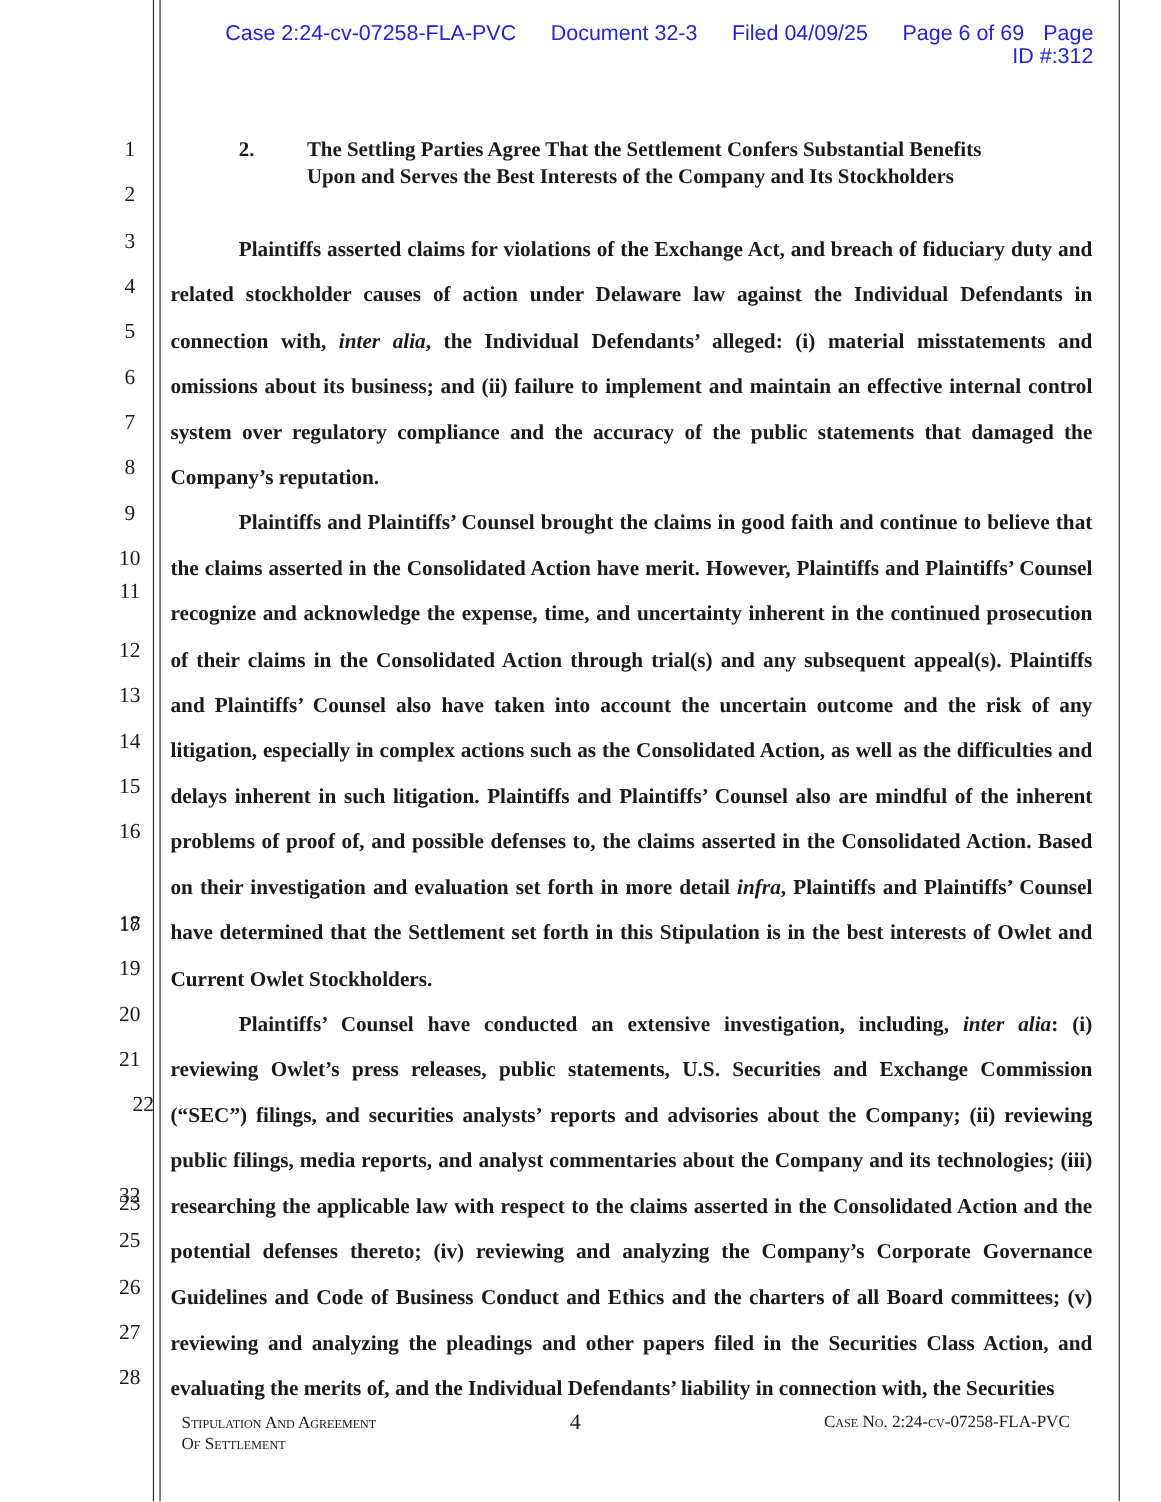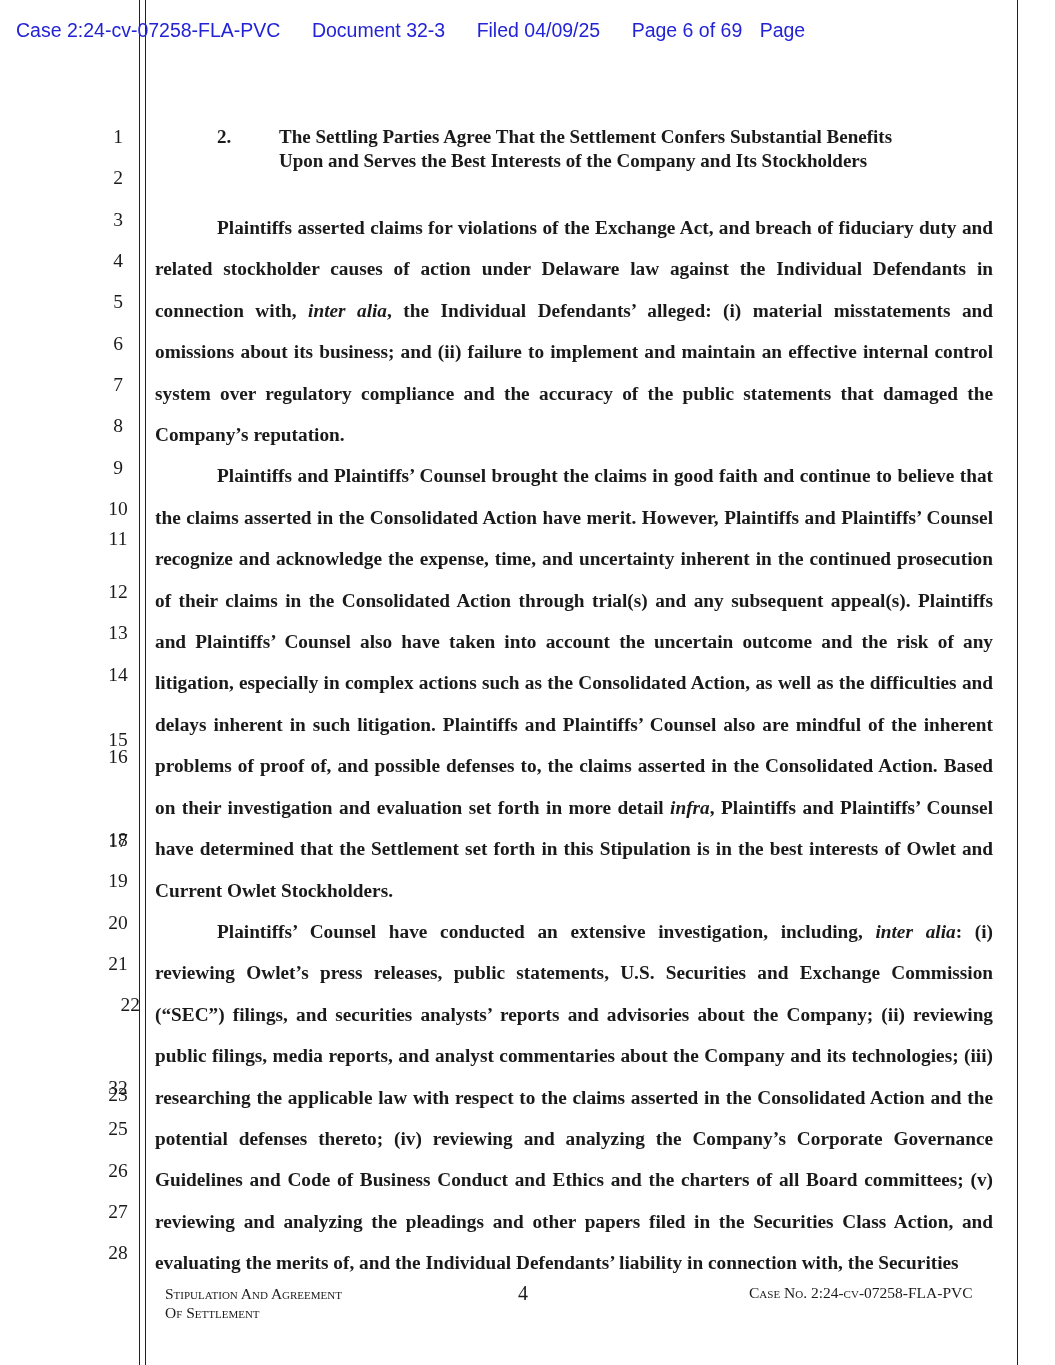--- a/index.html
+++ b/index.html
@@ -1,19 +1,19 @@
 <!DOCTYPE html>
 <html><head>
 <meta charset="utf-8">
 <style>
   html, body { margin:0; padding:0; background:#ffffff; }
   body { width:1055px; height:1365px; position:relative; overflow:hidden;
          font-family:"Liberation Serif", serif; color:#1a1a1a; }
   .vline { position:absolute; top:0; bottom:0; width:1px; background:#222; }
-  .header { position:absolute; top:20px; left:16px; width:990px; text-align:left;
+  .header { position:absolute; top:20px; left:4px; width:990px; text-align:right;
             font-family:"Liberation Sans", sans-serif; font-size:19.5px; color:#2323d6; line-height:21px; }
   .header .row1 span { display:inline-block; }
   .header .row1 .sp { width:26px; }
   .linenums { position:absolute; left:96px; top:0; width:44px; }
   .linenum { position:absolute; left:0; width:44px; text-align:center; font-size:19.5px; line-height:22px; }
   .heading { position:absolute; left:217px; top:125px; width:700px; font-weight:bold; font-size:19px; line-height:24px; }
   .heading .num { position:absolute; left:0; top:0; }
   .heading .txt { position:absolute; left:62px; top:0; width:620px; }
   .body { position:absolute; left:155px; top:207px; width:838px; font-size:19.3px; line-height:41.4px; text-align:justify; }
   .body p { margin:0; text-indent:62px;font-weight:bold; }
@@ -29,38 +29,39 @@
 <div class="vline" style="left:1017px;"></div>
 
 <div class="header">
   <div class="row1">
     <span>Case 2:24-cv-07258-FLA-PVC</span><span class="sp"></span>
     <span>Document 32-3</span><span class="sp"></span>
     <span>Filed 04/09/25</span><span class="sp"></span>
     <span>Page 6 of 69</span><span class="sp" style="width:12px"></span>
     <span>Page</span>
   </div>
+  <div class="row2"><span>ID #:312</span></div>
 </div>
 
 <div class="linenums" id="linenums">
     <div class="linenum" style="top: 126px;">1</div>
     <div class="linenum" style="top: 167.35px;">2</div>
     <div class="linenum" style="top: 208.7px;">3</div>
     <div class="linenum" style="top: 250.05px;">4</div>
     <div class="linenum" style="top: 291.4px;">5</div>
     <div class="linenum" style="top: 332.75px;">6</div>
     <div class="linenum" style="top: 374.1px;">7</div>
     <div class="linenum" style="top: 415.45px;">8</div>
     <div class="linenum" style="top: 456.8px;">9</div>
     <div class="linenum" style="top: 498.15px;">10</div>
     <div class="linenum" style="top: 528px;">11</div>
     <div class="linenum" style="top: 580.85px;">12</div>
     <div class="linenum" style="top: 622.2px;">13</div>
     <div class="linenum" style="top: 663.55px;">14</div>
-    <div class="linenum" style="top: 704.9px; margin-top: 24px;">15</div>
+    <div class="linenum" style="top: 704.9px;">15</div>
     <div class="linenum" style="top: 746.25px;">16</div>
     <div class="linenum" style="top: 830px;">17</div>
     <div class="linenum" style="top: 828.95px;">18</div>
     <div class="linenum" style="top: 870.3px;">19</div>
     <div class="linenum" style="top: 911.65px;">20</div>
     <div class="linenum" style="top: 953px;">21</div>
     <div class="linenum" style="top: 994.35px; text-align: right;">22</div>
     <div class="linenum" style="top: 1084px;">23</div>
     <div class="linenum" style="top: 1077.05px;">32</div>
     <div class="linenum" style="top: 1118.4px;">25</div>

